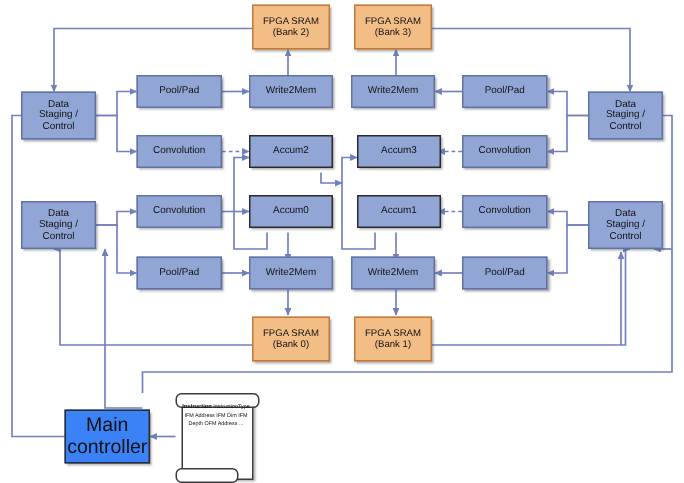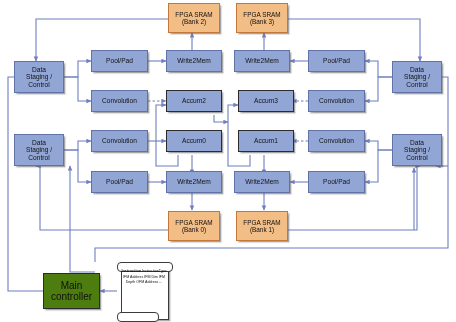--- a/index.html
+++ b/index.html
@@ -23,22 +23,22 @@
   }
   .accum{
     background:#92a6d6;border:1.2px solid #2b2b2f;
     font-size:6.6px;
   }
   .sram{
     background:#f3bd86;border:1px solid #c1783a;
     font-size:6.4px;
   }
   .ctrl{
-    background:#4d7c0f;border:1.2px solid #2b2b2f;
-    font-size:10px;
+    background:#3b82f6;border:1.2px solid #2b2b2f;
+    font-size:13px;
   }
   .node span{display:block;}
   .stack span{display:block;}
   
   .scroll-wrap{
     position:absolute;left:117px;top:262px;width:54px;height:58px;
   }
   .scroll-body{
     position:absolute;left:4px;top:4px;width:46px;height:52px;
     background:#ffffff;border:1px solid #3a3a3f;

